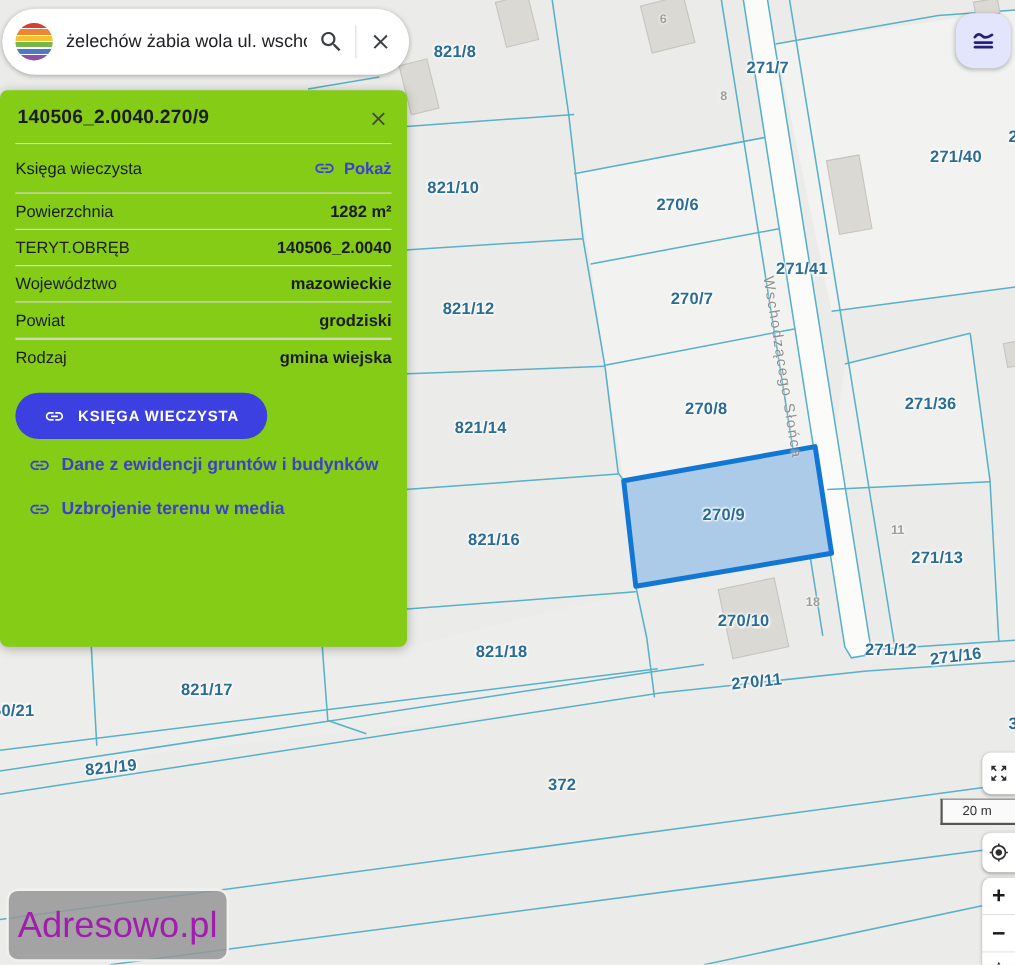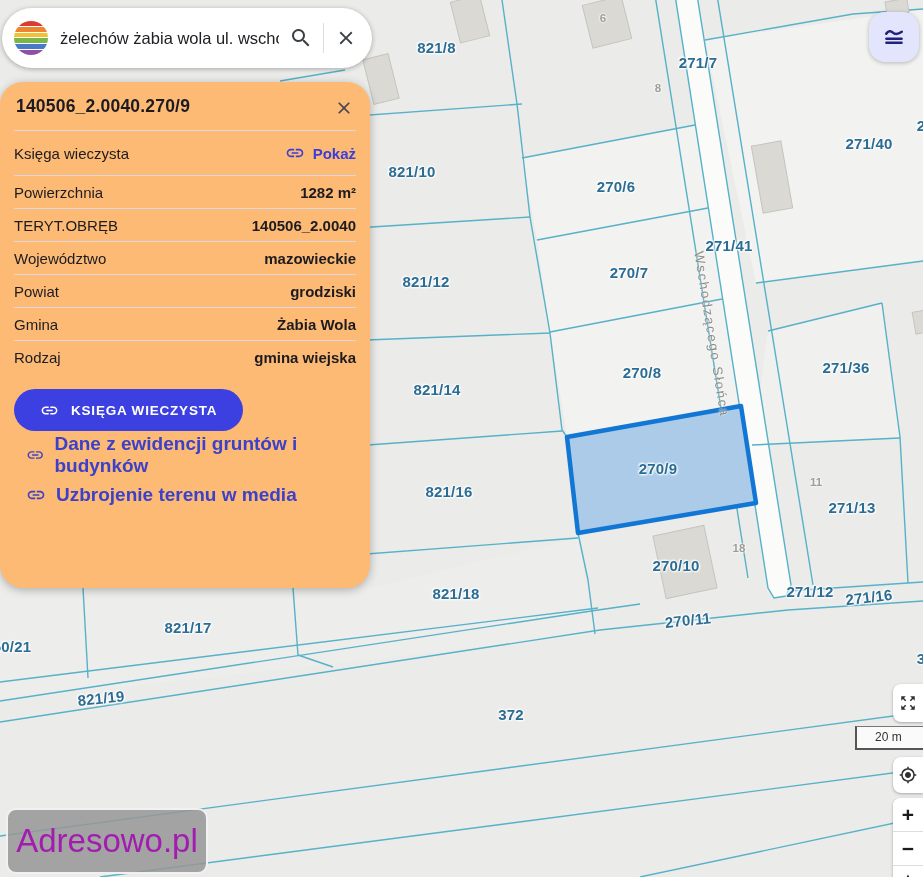--- a/index.html
+++ b/index.html
@@ -26,37 +26,37 @@
         background:linear-gradient(to bottom,
           #d93d31 0 14%,#fff 14% 17%,#ee8531 17% 31%,#fff 31% 34%,#f2c230 34% 48%,#fff 48% 51%,
           #7ab648 51% 65%,#fff 65% 68%,#4a79c6 68% 82%,#fff 82% 85%,#8e4fa8 85% 100%);}
   #search-input{flex:1;min-width:0;border:0;outline:none;font-size:16.5px;color:#202124;
         font-family:"Liberation Sans",sans-serif;white-space:nowrap;overflow:hidden;background:transparent;}
   .bar-icon-btn{width:40px;height:40px;display:flex;align-items:center;justify-content:center;
         flex:none;cursor:pointer;background:none;border:0;padding:0;}
   #bar-divider{width:1px;height:30px;background:#dadce0;flex:none;margin:0 2px;}
 
   
-  #panel{position:absolute;left:0;top:82px;width:370px;height:506px;background:#fdba74;
-        border-radius:23px;box-shadow:0 2px 10px rgba(0,0,0,.28);z-index:20;color:#1d1b20;}
+  #panel{position:absolute;left:0;top:82px;width:370px;height:506px;background:#84cc16;
+        border-radius:7px;box-shadow:0 2px 10px rgba(0,0,0,.28);z-index:20;color:#1d1b20;}
   #panel-header{display:flex;align-items:flex-start;justify-content:space-between;padding:14px 14px 10px 16px;}
   #panel-title{font-size:17.5px;font-weight:700;letter-spacing:.2px;}
   #panel-close{background:none;border:0;padding:2px;cursor:pointer;line-height:0;}
   .divider{height:1px;background:#ddd8e0;margin:0 14px;}
   .info-row{display:flex;align-items:center;justify-content:space-between;
         padding:0 14px 0 14px;height:32px;font-size:15px;}
   .info-row .lbl{color:#1d1b20;}
   .info-row .val{font-weight:700;text-align:right;}
   #kw-row{height:44px;}
   .link-inline{display:flex;align-items:center;gap:8px;color:#3b3fd8;font-weight:700;cursor:pointer;}
   #kw-button{display:inline-flex;align-items:center;gap:12px;margin:16px 0 4px 14px;height:42px;
         padding:0 26px;border:0;border-radius:22px;background:#3c40e0;color:#fff;cursor:pointer;
         font-family:"Liberation Sans",sans-serif;font-size:13.5px;font-weight:700;letter-spacing:.8px;}
   .panel-link{display:flex;align-items:center;gap:10px;margin:0 0 0 26px;height:40px;
-        color:#3b41c9;font-size:19px;font-weight:700;cursor:pointer;}
+        color:#3b41c9;font-size:16px;font-weight:700;cursor:pointer;}
 
   
   #layers-btn{position:absolute;right:4px;top:12px;width:50px;height:50px;border:0;cursor:pointer;
         border-radius:16px;background:#e2e5fb;box-shadow:0 1px 4px rgba(0,0,0,.25);
         display:flex;align-items:center;justify-content:center;z-index:25;}
   .ctl-btn{position:absolute;right:0;width:30px;background:#fff;box-shadow:0 1px 3px rgba(0,0,0,.3);
         border:0;cursor:pointer;display:flex;align-items:center;justify-content:center;z-index:25;}
   #fullscreen-btn{top:684px;height:38px;border-radius:8px 0 0 8px;}
   #locate-btn{top:757px;height:36px;border-radius:8px 0 0 8px;}
   #zoom-stack{position:absolute;right:0;top:798px;width:30px;background:#fff;z-index:25;
@@ -139,21 +139,21 @@
       <rect x="757" y="143" width="30" height="68" transform="rotate(-10 772 177)"></rect>
       <rect x="659" y="530" width="52" height="64" transform="rotate(-12 685 562)"></rect>
       <rect x="914" y="311" width="14" height="22" transform="rotate(-10 921 322)"></rect>
       <rect x="886" y="0" width="22" height="14" transform="rotate(-10 897 7)"></rect>
     </g>
 
     <polygon points="567,437 741,406 756,503 578,533" fill="#abcbe9" stroke="#1277d4" stroke-width="4.5" stroke-linejoin="round"></polygon>
   </svg>
 
   <div id="labels-layer">
-      <div class="plabel" style="left: 421px; top: 47px; padding-left: 31px;">821/8</div>
+      <div class="plabel" style="left: 398px; top: 47px; padding-left: 31px;">821/8</div>
       <div class="plabel" style="left: 412px; top: 171px;">821/10</div>
       <div class="plabel" style="left: 426px; top: 281px;">821/12</div>
       <div class="plabel" style="left: 437px; top: 389px;">821/14</div>
       <div class="plabel" style="left: 449px; top: 491px;">821/16</div>
       <div class="plabel" style="left: 456px; top: 593px;">821/18</div>
       <div class="plabel" style="left: 188px; top: 627px;">821/17</div>
       <div class="plabel" style="left: 101px; top: 698px; transform: translate(-50%, -50%) rotate(-6deg);">821/19</div>
       <div class="plabel" style="left: 12px; top: 646px;">50/21</div>
       <div class="plabel" style="left: 616px; top: 186px;">270/6</div>
       <div class="plabel" style="left: 629px; top: 272px;">270/7</div>
@@ -229,24 +229,20 @@
     <div class="info-row">
       <span class="lbl">Województwo</span>
       <span class="val">mazowieckie</span>
     </div>
     <div class="divider"></div>
     <div class="info-row">
       <span class="lbl">Powiat</span>
       <span class="val">grodziski</span>
     </div>
     <div class="divider"></div>
-    <div class="info-row">
-      <span class="lbl">Gmina</span>
-      <span class="val">Żabia Wola</span>
-    </div>
     <div class="divider"></div>
     <div class="info-row">
       <span class="lbl">Rodzaj</span>
       <span class="val">gmina wiejska</span>
     </div>
 
     <button id="kw-button">
       <svg width="19" height="19" viewBox="0 0 24 24">
         <path fill="#ffffff" d="M3.9 12c0-1.71 1.39-3.1 3.1-3.1h4V7H7c-2.76 0-5 2.24-5 5s2.24 5 5 5h4v-1.9H7c-1.71 0-3.1-1.39-3.1-3.1zM8 13h8v-2H8v2zm9-6h-4v1.9h4c1.71 0 3.1 1.39 3.1 3.1s-1.39 3.1-3.1 3.1h-4V17h4c2.76 0 5-2.24 5-5s-2.24-5-5-5z"></path>
       </svg>

